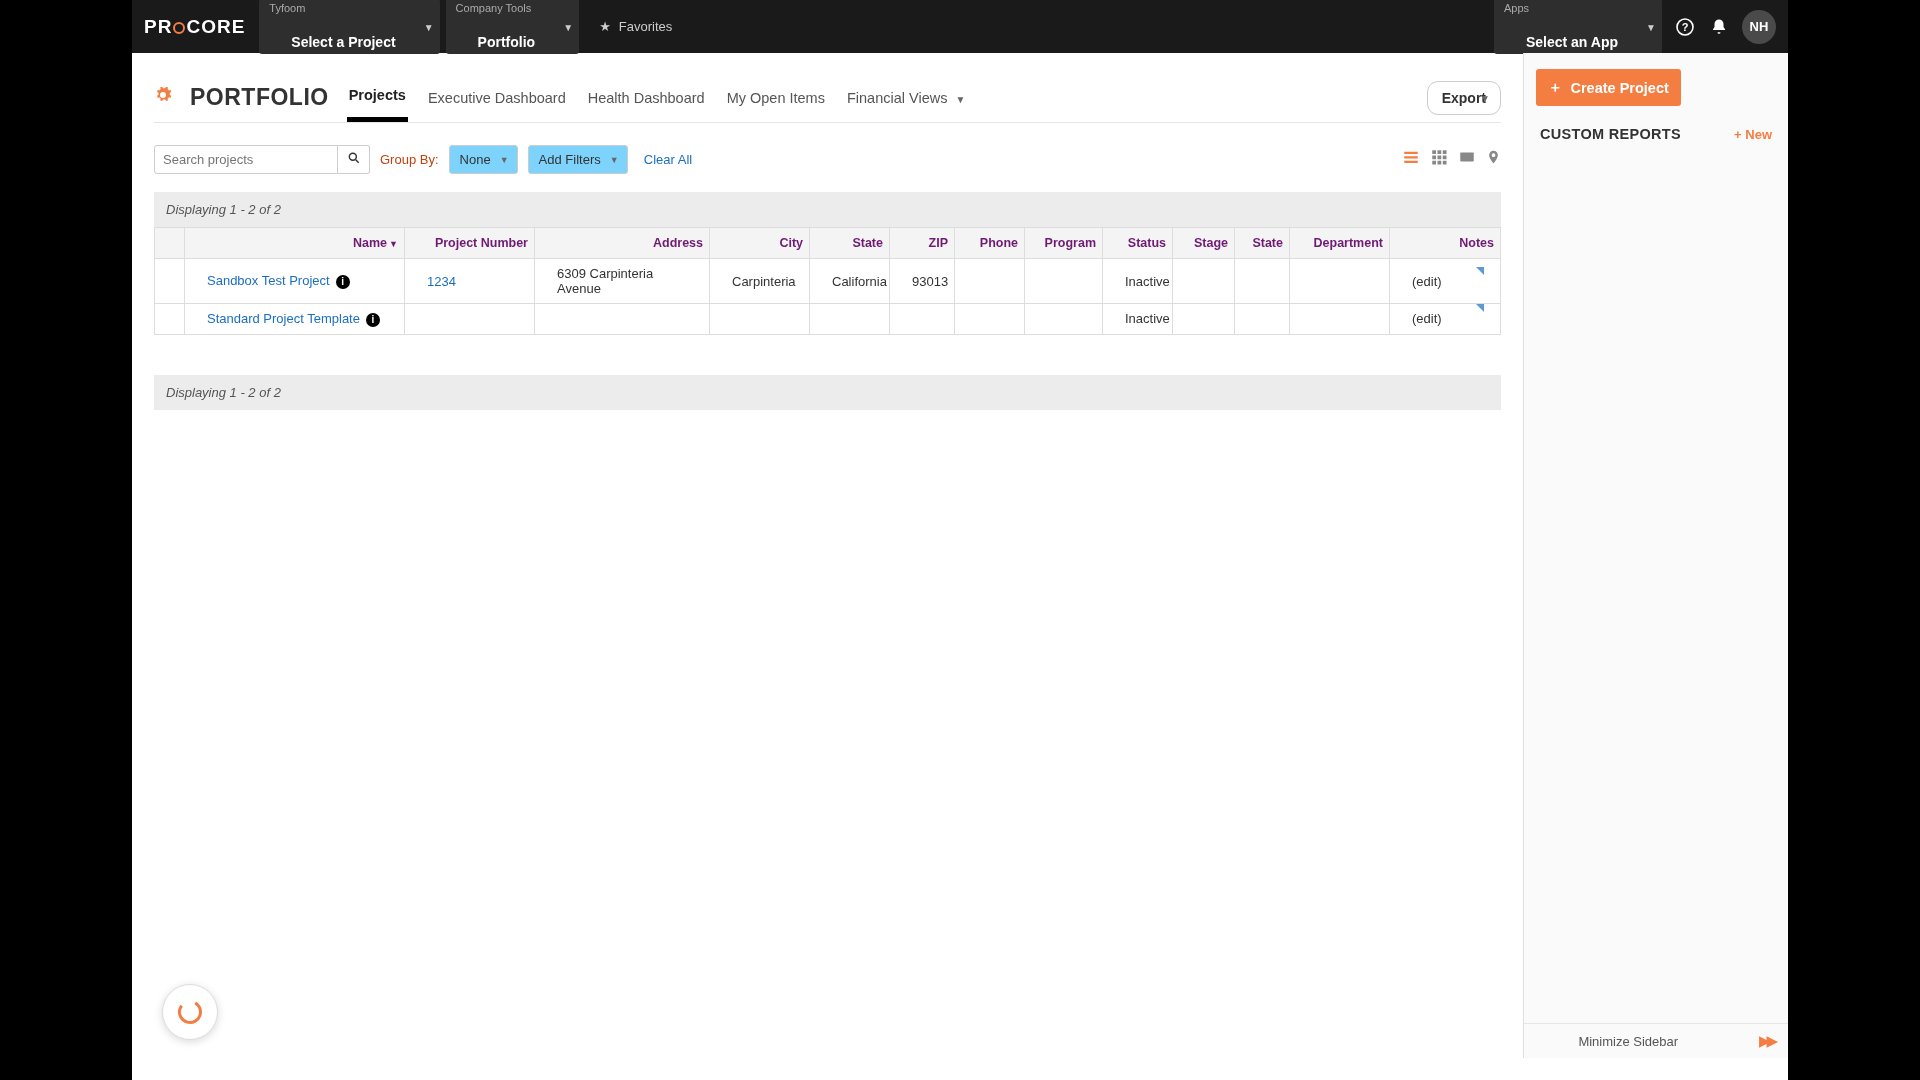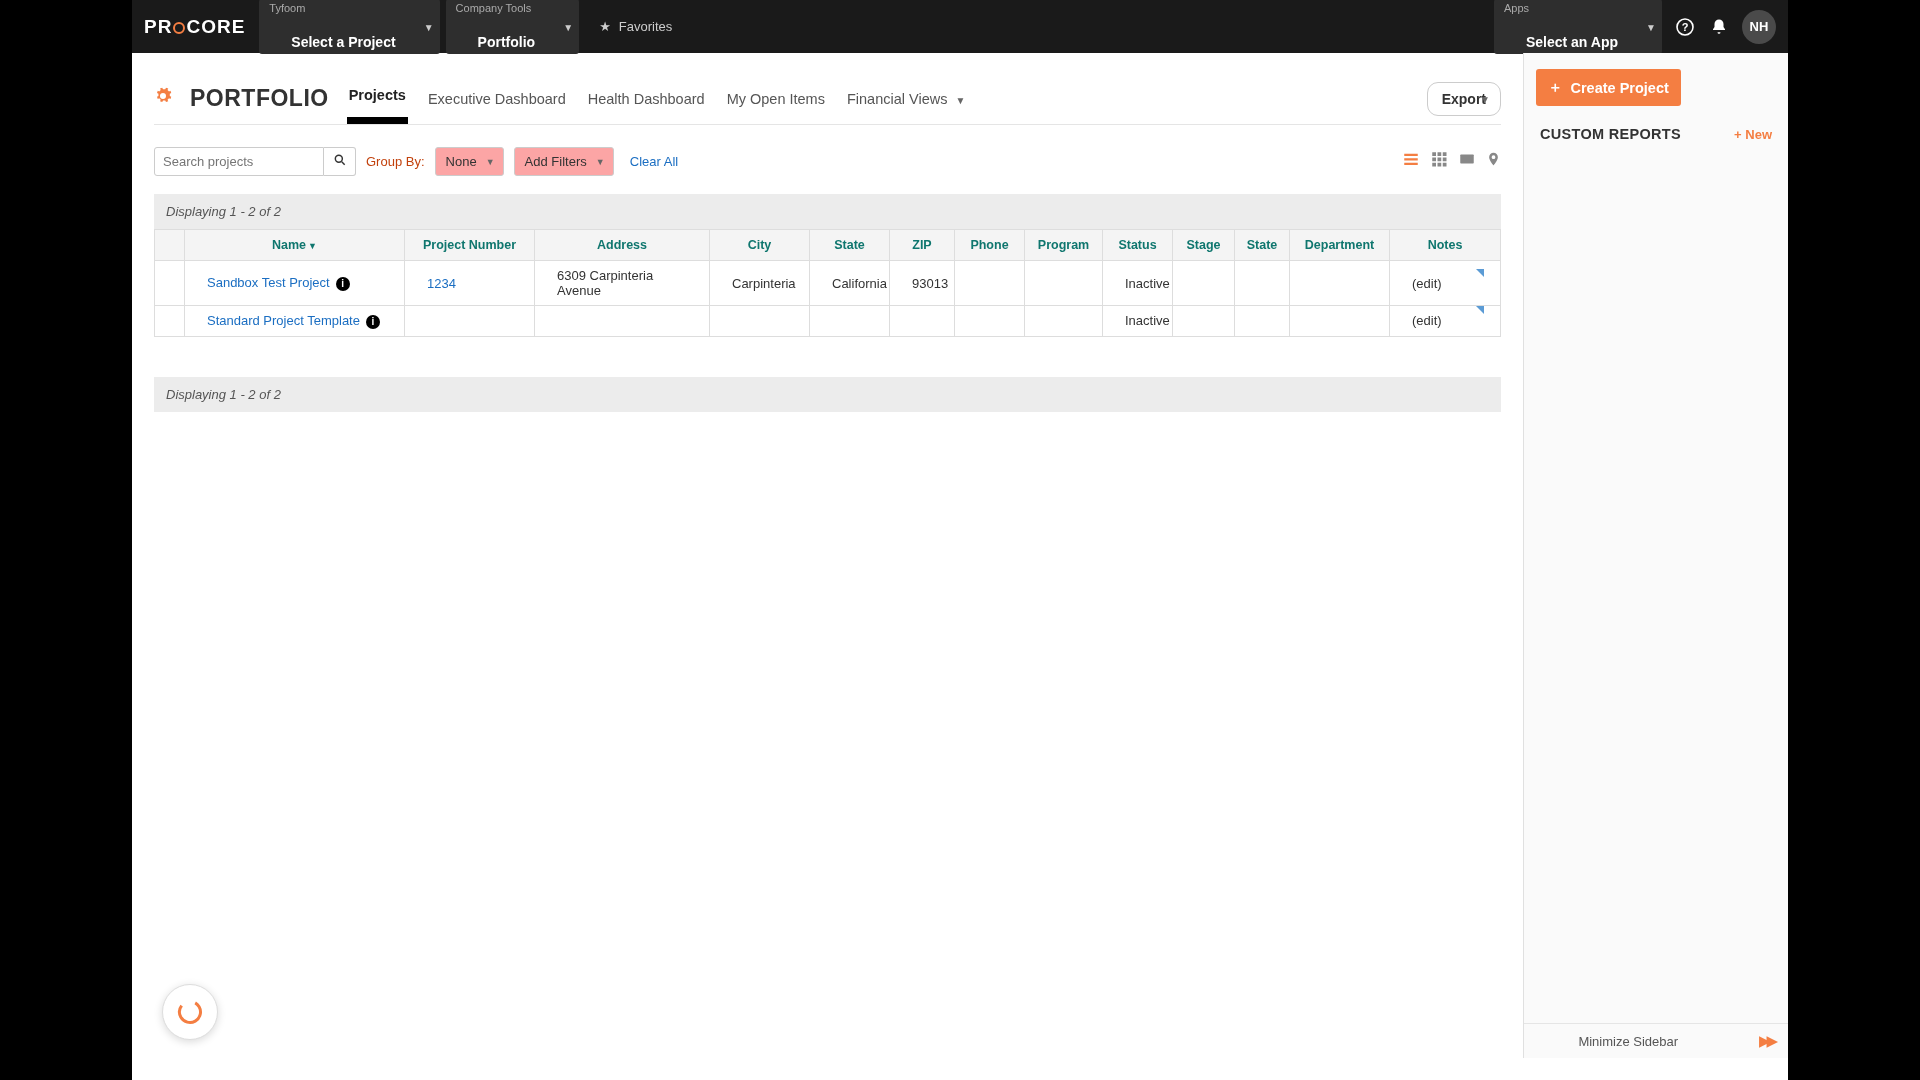--- a/index.html
+++ b/index.html
@@ -16,37 +16,37 @@
 .spacer { flex:1; }
 .iconbtn { width:26px; height:26px; display:flex; align-items:center; justify-content:center; margin:0 4px; color:#fff; cursor:pointer;}
 .avatar { width:34px; height:34px; border-radius:50%; background:#4a4a4a; color:#fff; display:flex; align-items:center; justify-content:center; font-size:13px; font-weight:600; margin-left:6px;text-align:right;}
 .content { display:flex; height:calc(100% - 53px - 22px); }
 .main { flex:1; padding:20px 22px 0 22px; overflow:auto;}
 .side { width:265px; border-left:1px solid #e0e0e0; background:#fafafa; position:relative;}
 .hrow { display:flex; align-items:center; gap:18px; border-bottom:1px solid #e5e5e5; padding-bottom:0;}
 .gear { color:#f47e42; font-size:17px;}
 .ptitle { font-size:23px; font-weight:700; color:#333; letter-spacing:0.5px;}
 .tab { padding:14px 2px; color:#555; cursor:pointer; font-size:14.5px;}
-.tab.active { color:#222; font-weight:600; border-bottom:7px solid #000000;}
+.tab.active { color:#222; font-weight:600; border-bottom:5px solid #000000;}
 .export { margin-left:auto; border:1px solid #ccc; border-radius:11px; padding:8px 14px 8px 14px; position:relative; background:#fff; cursor:pointer; font-size:14px; font-weight:600; color:#333;}
 .export .caret { position:absolute; right:10px; top:50%; transform:translateY(-50%); font-size:10px; color:#666;}
 .filterrow { display:flex; align-items:center; gap:10px; margin-top:22px;}
 .searchwrap { display:flex;}
-.searchbox { width:170px; border:1px solid #ccc; border-radius:3px 0 0 3px; padding:6px 8px; font-size:13px;}
+.searchbox { width:184px; border:1px solid #ccc; border-radius:3px 0 0 3px; padding:6px 8px; font-size:13px;}
 .searchbtn { border:1px solid #ccc; border-left:none; border-radius:0 3px 3px 0; width:32px; background:#fff; cursor:pointer;}
 .lbl { font-size:13px; font-weight:400; color:#c2410c;text-align:right;}
-.dd { border:1px solid #ccc; border-radius:3px; padding:6px 26px 6px 10px; position:relative; background:#fca5a5; font-size:13px; cursor:pointer;}
+.dd { border:1px solid #ccc; border-radius:3px; padding:6px 26px 6px 10px; position:relative; background:#7dd3fc; font-size:13px; cursor:pointer;}
 .dd .caret { position:absolute; right:8px; top:50%; transform:translateY(-50%); font-size:9px; color:#666;}
 .clearall { color:#1b6ec2; font-size:13px; margin-left:6px; cursor:pointer;}
 .viewicons { margin-left:auto; display:flex; gap:10px; align-items:center;}
 .viewicons .vi { color:#888; cursor:pointer; font-size:17px;}
 .viewicons .vi.active { color:#f47e42;}
 .displaying { background:#ececec; padding:10px 12px; margin-top:18px; font-style:italic; color:#555; font-size:13px;}
 table { width:100%; border-collapse:collapse; margin-top:0; table-layout:fixed;}
-th { background:#f4f4f4; border:1px solid #ddd; padding:8px 6px; text-align:center; font-size:12.5px; font-weight:700; color:#0f766e;}
+th { background:#f4f4f4; border:1px solid #ddd; padding:8px 6px; text-align:right; font-size:12.5px; font-weight:700; color:#701a75;}
 td { border:1px solid #ddd; padding:7px 22px; font-size:13px; color:#333; vertical-align:middle;}
 td.link a { color:#1b6ec2; text-decoration:none;}
 .sortmark { font-size:9px; margin-left:2px;}
 .infoico { background:#000; color:#fff; border-radius:50%; width:14px; height:14px; font-size:10px; font-weight:700; display:inline-flex; align-items:center; justify-content:center; margin-left:6px;}
 .editlink { color:#333;}
 .corner { float:right; width:0; height:0; border-left:8px solid transparent; border-top:8px solid #5b9bd5; margin:-7px -6px 0 0;}
 .sidehdr { display:flex; align-items:center; padding:20px 16px;}
 .sidehdr .t { font-weight:700; font-size:14.5px; color:#333; letter-spacing:0.3px;}
 .sidehdr .new { margin-left:auto; color:#f47e42; font-size:13px; font-weight:600; cursor:pointer;}
 .createbtn { margin:16px 12px 0 12px; background:#f47e42; color:#fff; border:none; border-radius:3px; padding:9px 12px; font-size:14.5px; font-weight:600; display:flex; align-items:center; gap:8px; cursor:pointer;}

